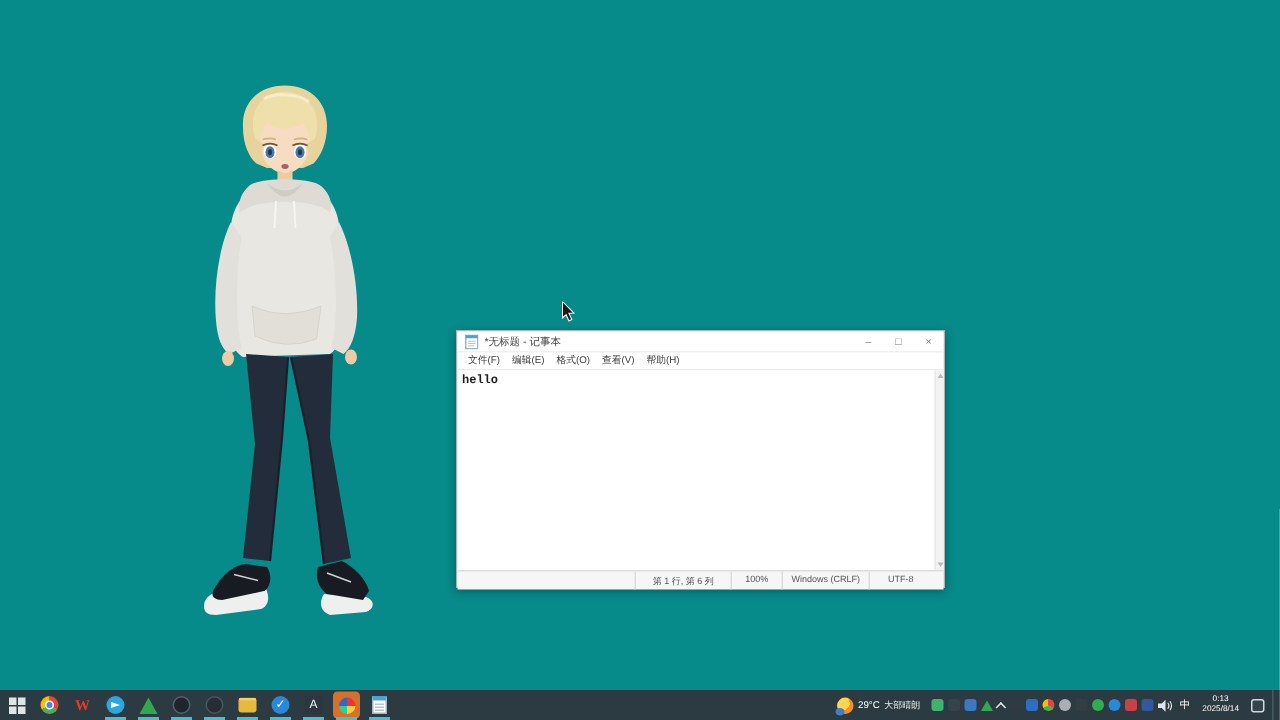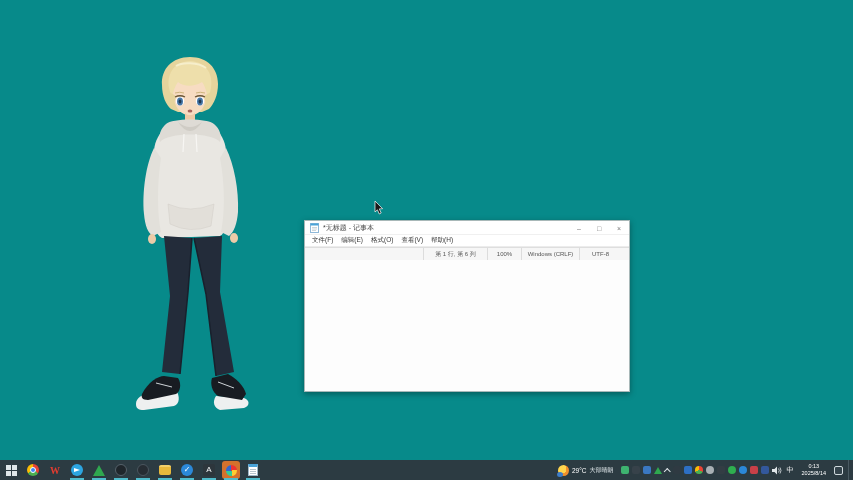--- a/index.html
+++ b/index.html
@@ -169,20 +169,27 @@
         <div class="win-btn">×</div>
       </div>
     </div>
     <div class="menubar">
       <span class="menu-item">文件(F)</span>
       <span class="menu-item">编辑(E)</span>
       <span class="menu-item">格式(O)</span>
       <span class="menu-item">查看(V)</span>
       <span class="menu-item">帮助(H)</span>
     </div>
+    <div class="editor">
+      <span class="doc-text">hello</span>
+      <div class="vscroll">
+        <div class="arr up"></div>
+        <div class="arr dn"></div>
+      </div>
+    </div>
     <div class="statusbar">
       <div class="fill"></div>
       <div class="cell pos">第 1 行, 第 6 列</div>
       <div class="cell zoom">100%</div>
       <div class="cell eol">Windows (CRLF)</div>
       <div class="cell enc">UTF-8</div>
     </div>
   </div>
 
   <svg class="cursor" viewBox="0 0 10 14">

